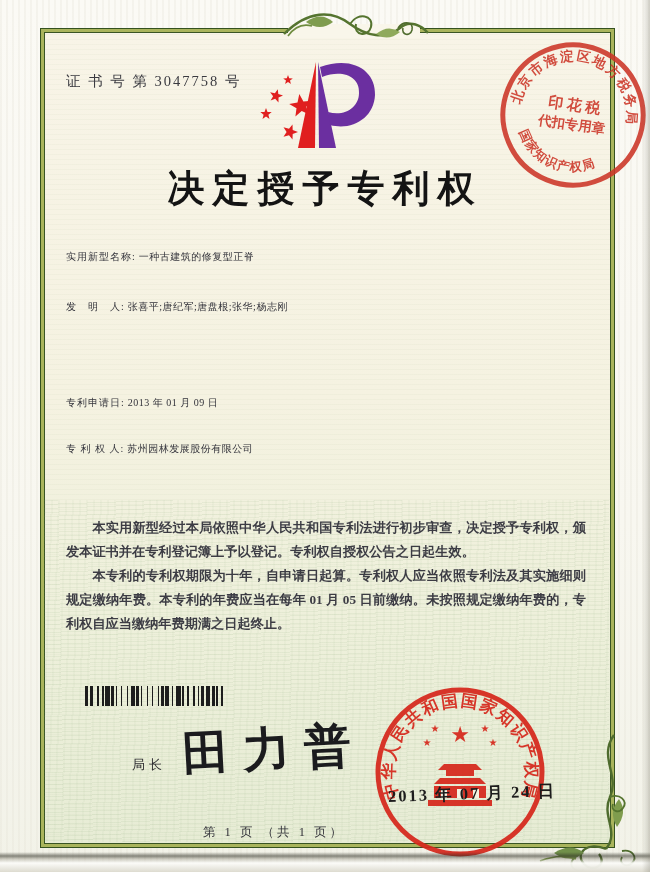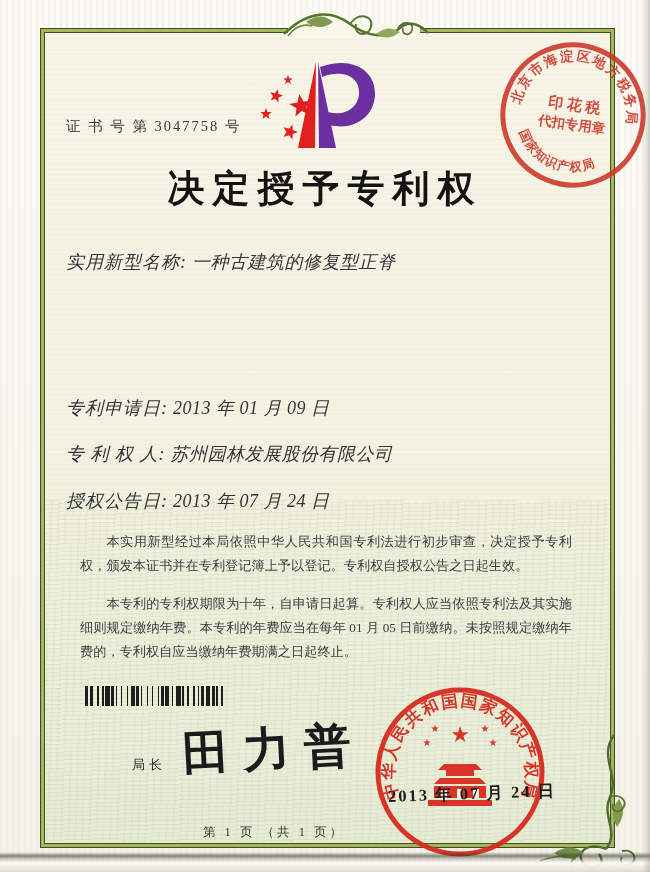--- a/index.html
+++ b/index.html
@@ -26,29 +26,29 @@
       linear-gradient(180deg,#f8f4e7 0%,#f5f2e1 45%,#eef0db 72%,#e7ecd5 100%);
   }
   #guilloche{
     position:absolute;left:44px;top:500px;width:565px;height:342px;
     background:
       repeating-linear-gradient(178deg, rgba(130,165,115,0.10) 0 1px, rgba(0,0,0,0) 1px 4px),
       repeating-linear-gradient(92deg, rgba(130,165,115,0.05) 0 2px, rgba(0,0,0,0) 2px 7px);
     pointer-events:none;
   }
   .abs{position:absolute;}
-  #cert-no{left:66px;top:72px;font-size:14.5px;color:#3a3a40;letter-spacing:2px;margin-top:45px;}
+  #cert-no{left:66px;top:72px;font-size:14.5px;color:#3a3a40;letter-spacing:2px;}
   #title{left:0;top:164px;width:650px;text-align:center;font-size:37px;font-weight:700;
          color:#141414;letter-spacing:8px;}
-  .field{left:66px;font-size:18px;color:#33333b;letter-spacing:0.5px;white-space:nowrap;font-style:italic;}
+  .field{left:66px;font-size:10px;color:#33333b;letter-spacing:0.5px;white-space:nowrap;}
   .field .lab{letter-spacing:1px;}
   #f0{top:250px}#f1{top:300px}#f2{top:348px}#f3{top:396px}#f4{top:442px}#f5{top:489px}
   #paras{left:66px;top:516px;width:520px;color:#3c3c44;font-size:13.2px;line-height:24px;
          text-align:justify;}
-  #paras p{margin:14px;text-indent:2em;}
+  #paras p{margin:0;text-indent:2em;font-weight:bold;}
   #barcode{left:85px;top:686px;width:250px;height:20px;display:flex;align-items:stretch;}
   #barcode span{display:block;height:100%;}
   #sig-label{left:132px;top:756px;font-size:13px;color:#2c2c30;letter-spacing:4px;}
   #sig-name{left:182px;top:718px;font-size:47px;font-weight:700;color:#1b1b1e;
             letter-spacing:14px;transform:rotate(-3deg);font-family:"Liberation Serif",serif;}
   #seal-date{left:388px;top:783px;font-size:16.5px;font-weight:700;color:#1c1c1c;
              letter-spacing:2px;transform:rotate(-2deg);z-index:6;}
   #footer{left:0;top:824px;width:548px;text-align:center;font-size:12.5px;color:#33333a;
           letter-spacing:3px;}
   #tax-stamp{left:488px;top:30px;transform:rotate(22deg);z-index:5;opacity:0.88;}
@@ -105,31 +105,31 @@
       <text x="85" y="99" text-anchor="middle" font-size="13.5" font-weight="700" fill="#cc3527">代扣专用章</text>
     </g>
   </svg>
 
   <div id="title" class="abs">决定授予专利权</div>
 
   <div id="f0" class="abs field">
     <span class="lab">实用新型名称:</span>
     <span>一种古建筑的修复型正脊</span>
   </div>
+  <div id="f1" class="abs field">
+    <span class="lab">发　明　人:</span>
+    <span>张喜平;唐纪军;唐盘根;张华;杨志刚</span>
+  </div>
   <div id="f3" class="abs field">
     <span class="lab">专利申请日:</span>
     <span>2013 年 01 月 09 日</span>
   </div>
   <div id="f4" class="abs field">
     <span class="lab">专 利 权 人:</span>
     <span>苏州园林发展股份有限公司</span>
-  </div>
-  <div id="f5" class="abs field">
-    <span class="lab">授权公告日:</span>
-    <span>2013 年 07 月 24 日</span>
   </div>
 
   <div id="paras" class="abs">
     <p>本实用新型经过本局依照中华人民共和国专利法进行初步审查，决定授予专利权，颁发本证书并在专利登记簿上予以登记。专利权自授权公告之日起生效。</p>
     <p>本专利的专利权期限为十年，自申请日起算。专利权人应当依照专利法及其实施细则规定缴纳年费。本专利的年费应当在每年 01 月 05 日前缴纳。未按照规定缴纳年费的，专利权自应当缴纳年费期满之日起终止。</p>
   </div>
 
   <div id="barcode" class="abs">
       <span style="width: 3.1px; background: rgb(29, 29, 29);"></span>
       <span style="width: 1.55px; background: transparent;"></span>

